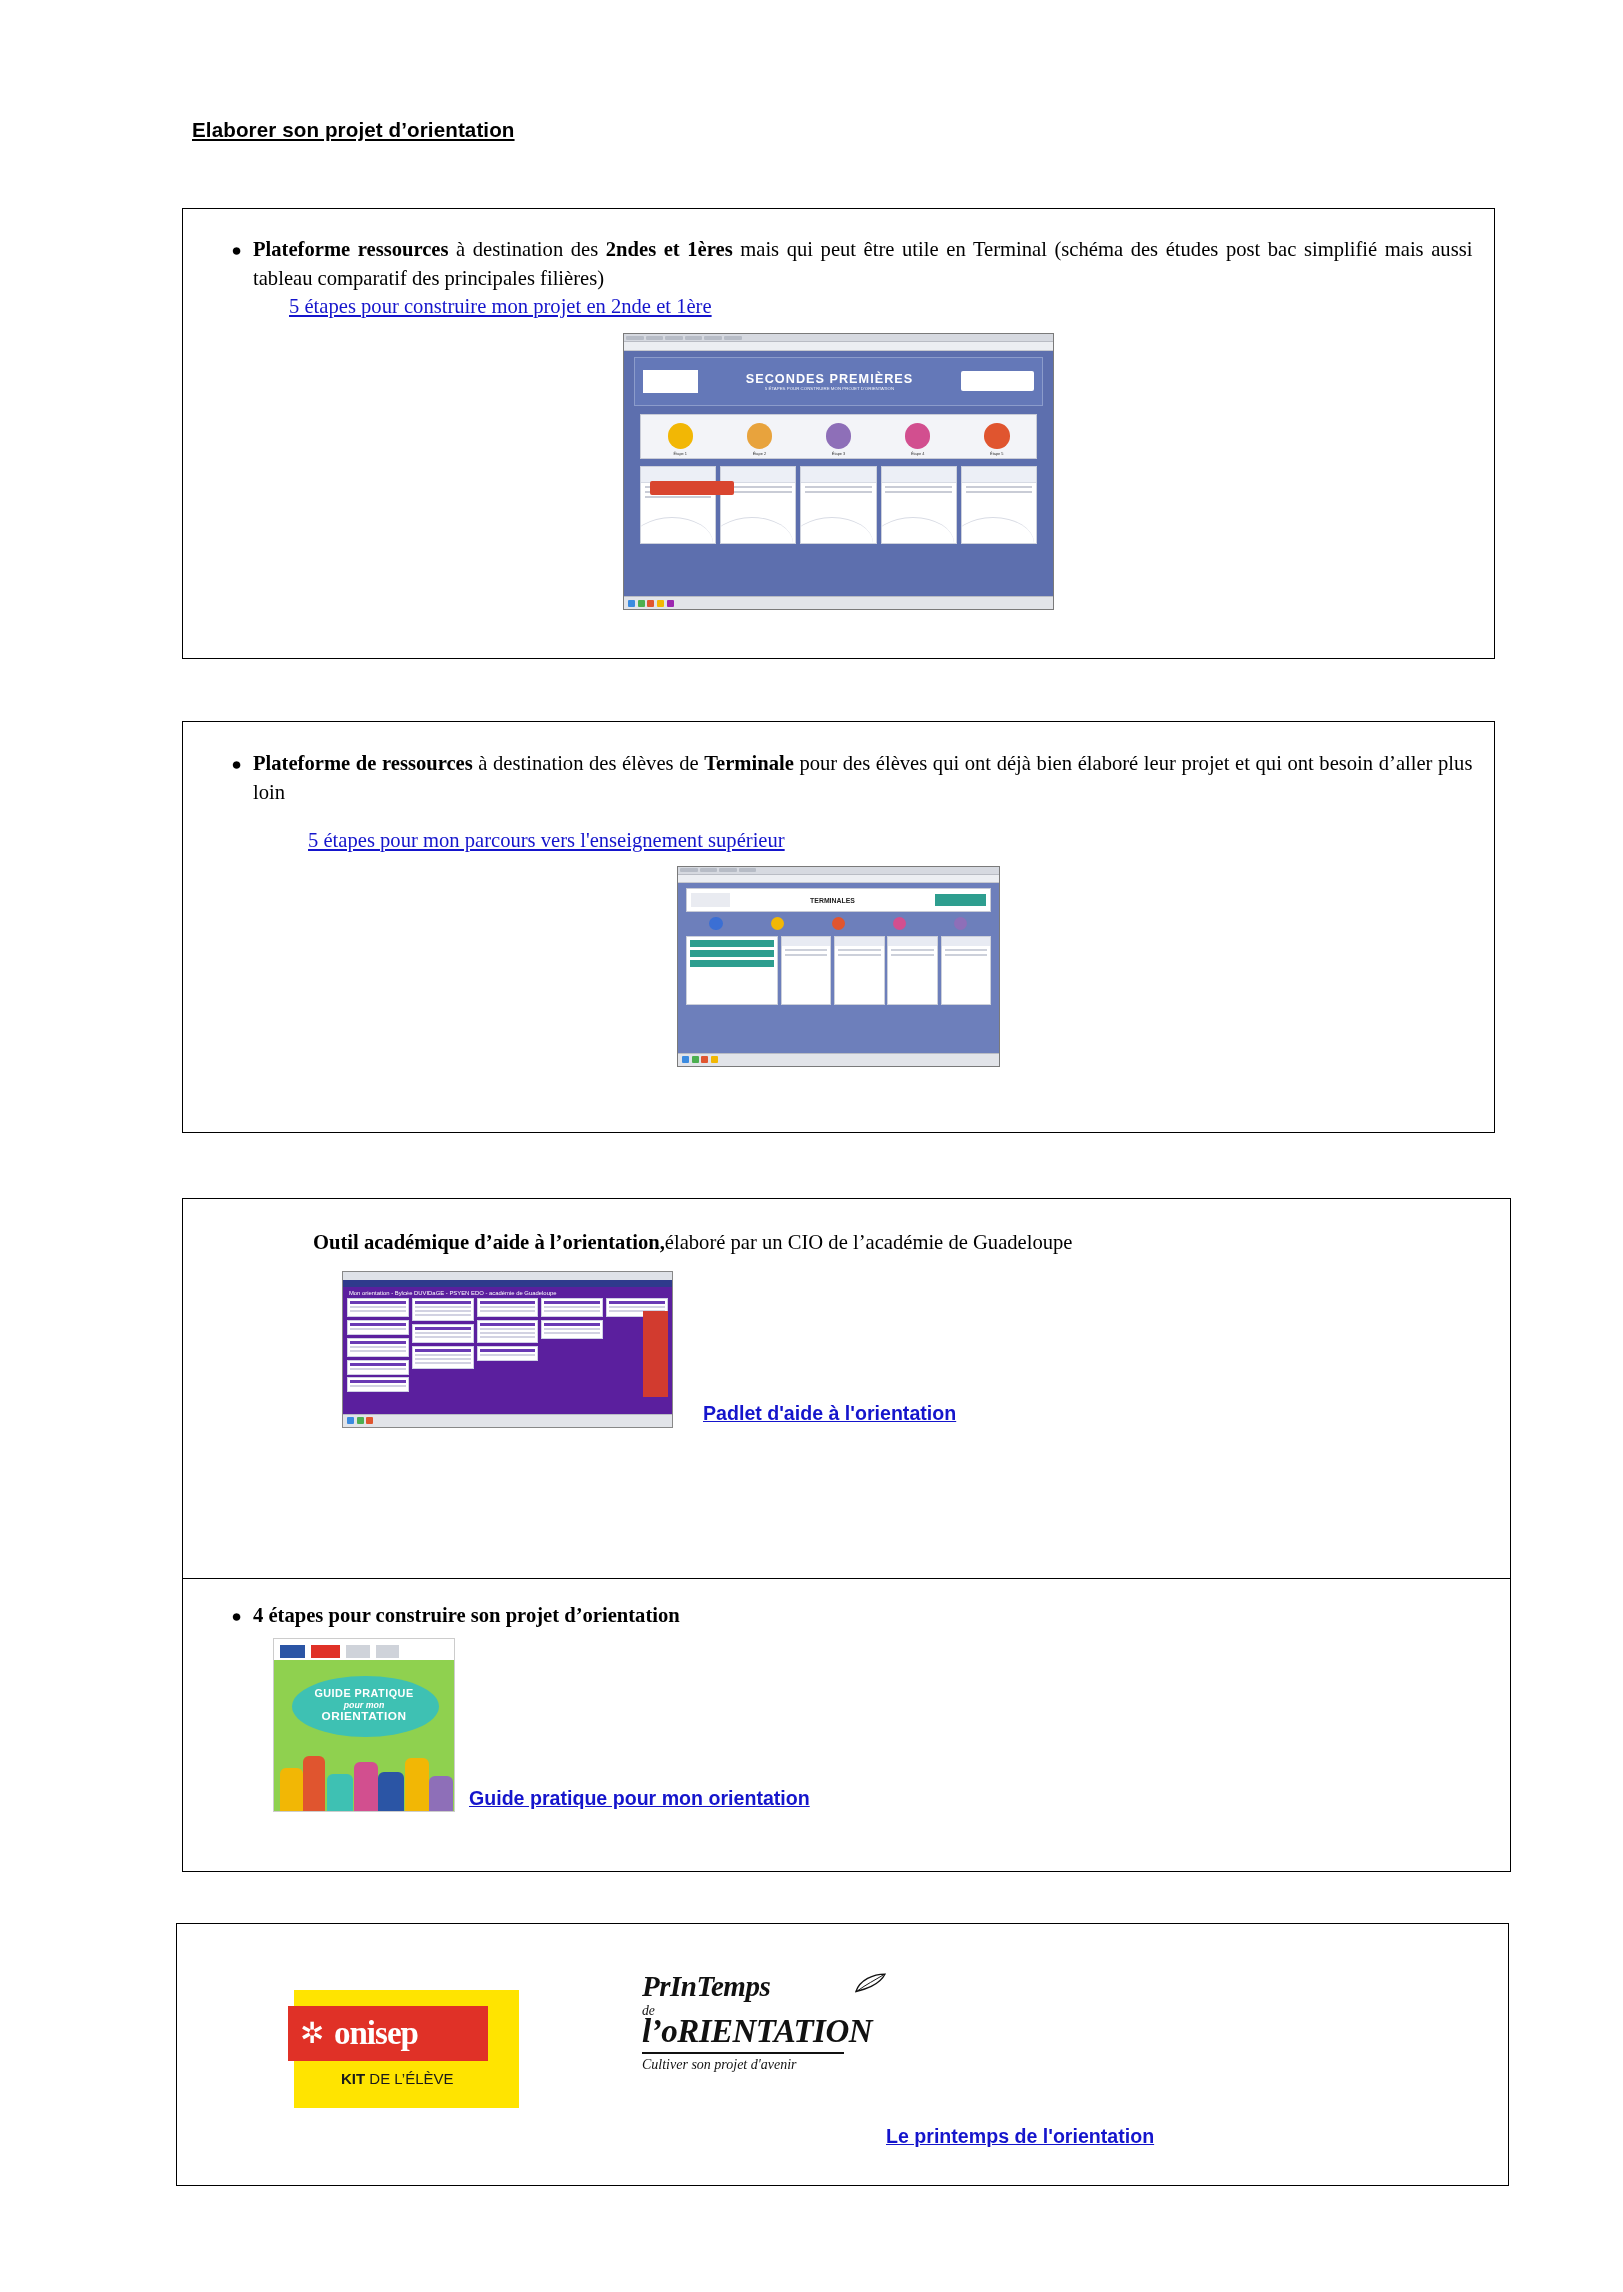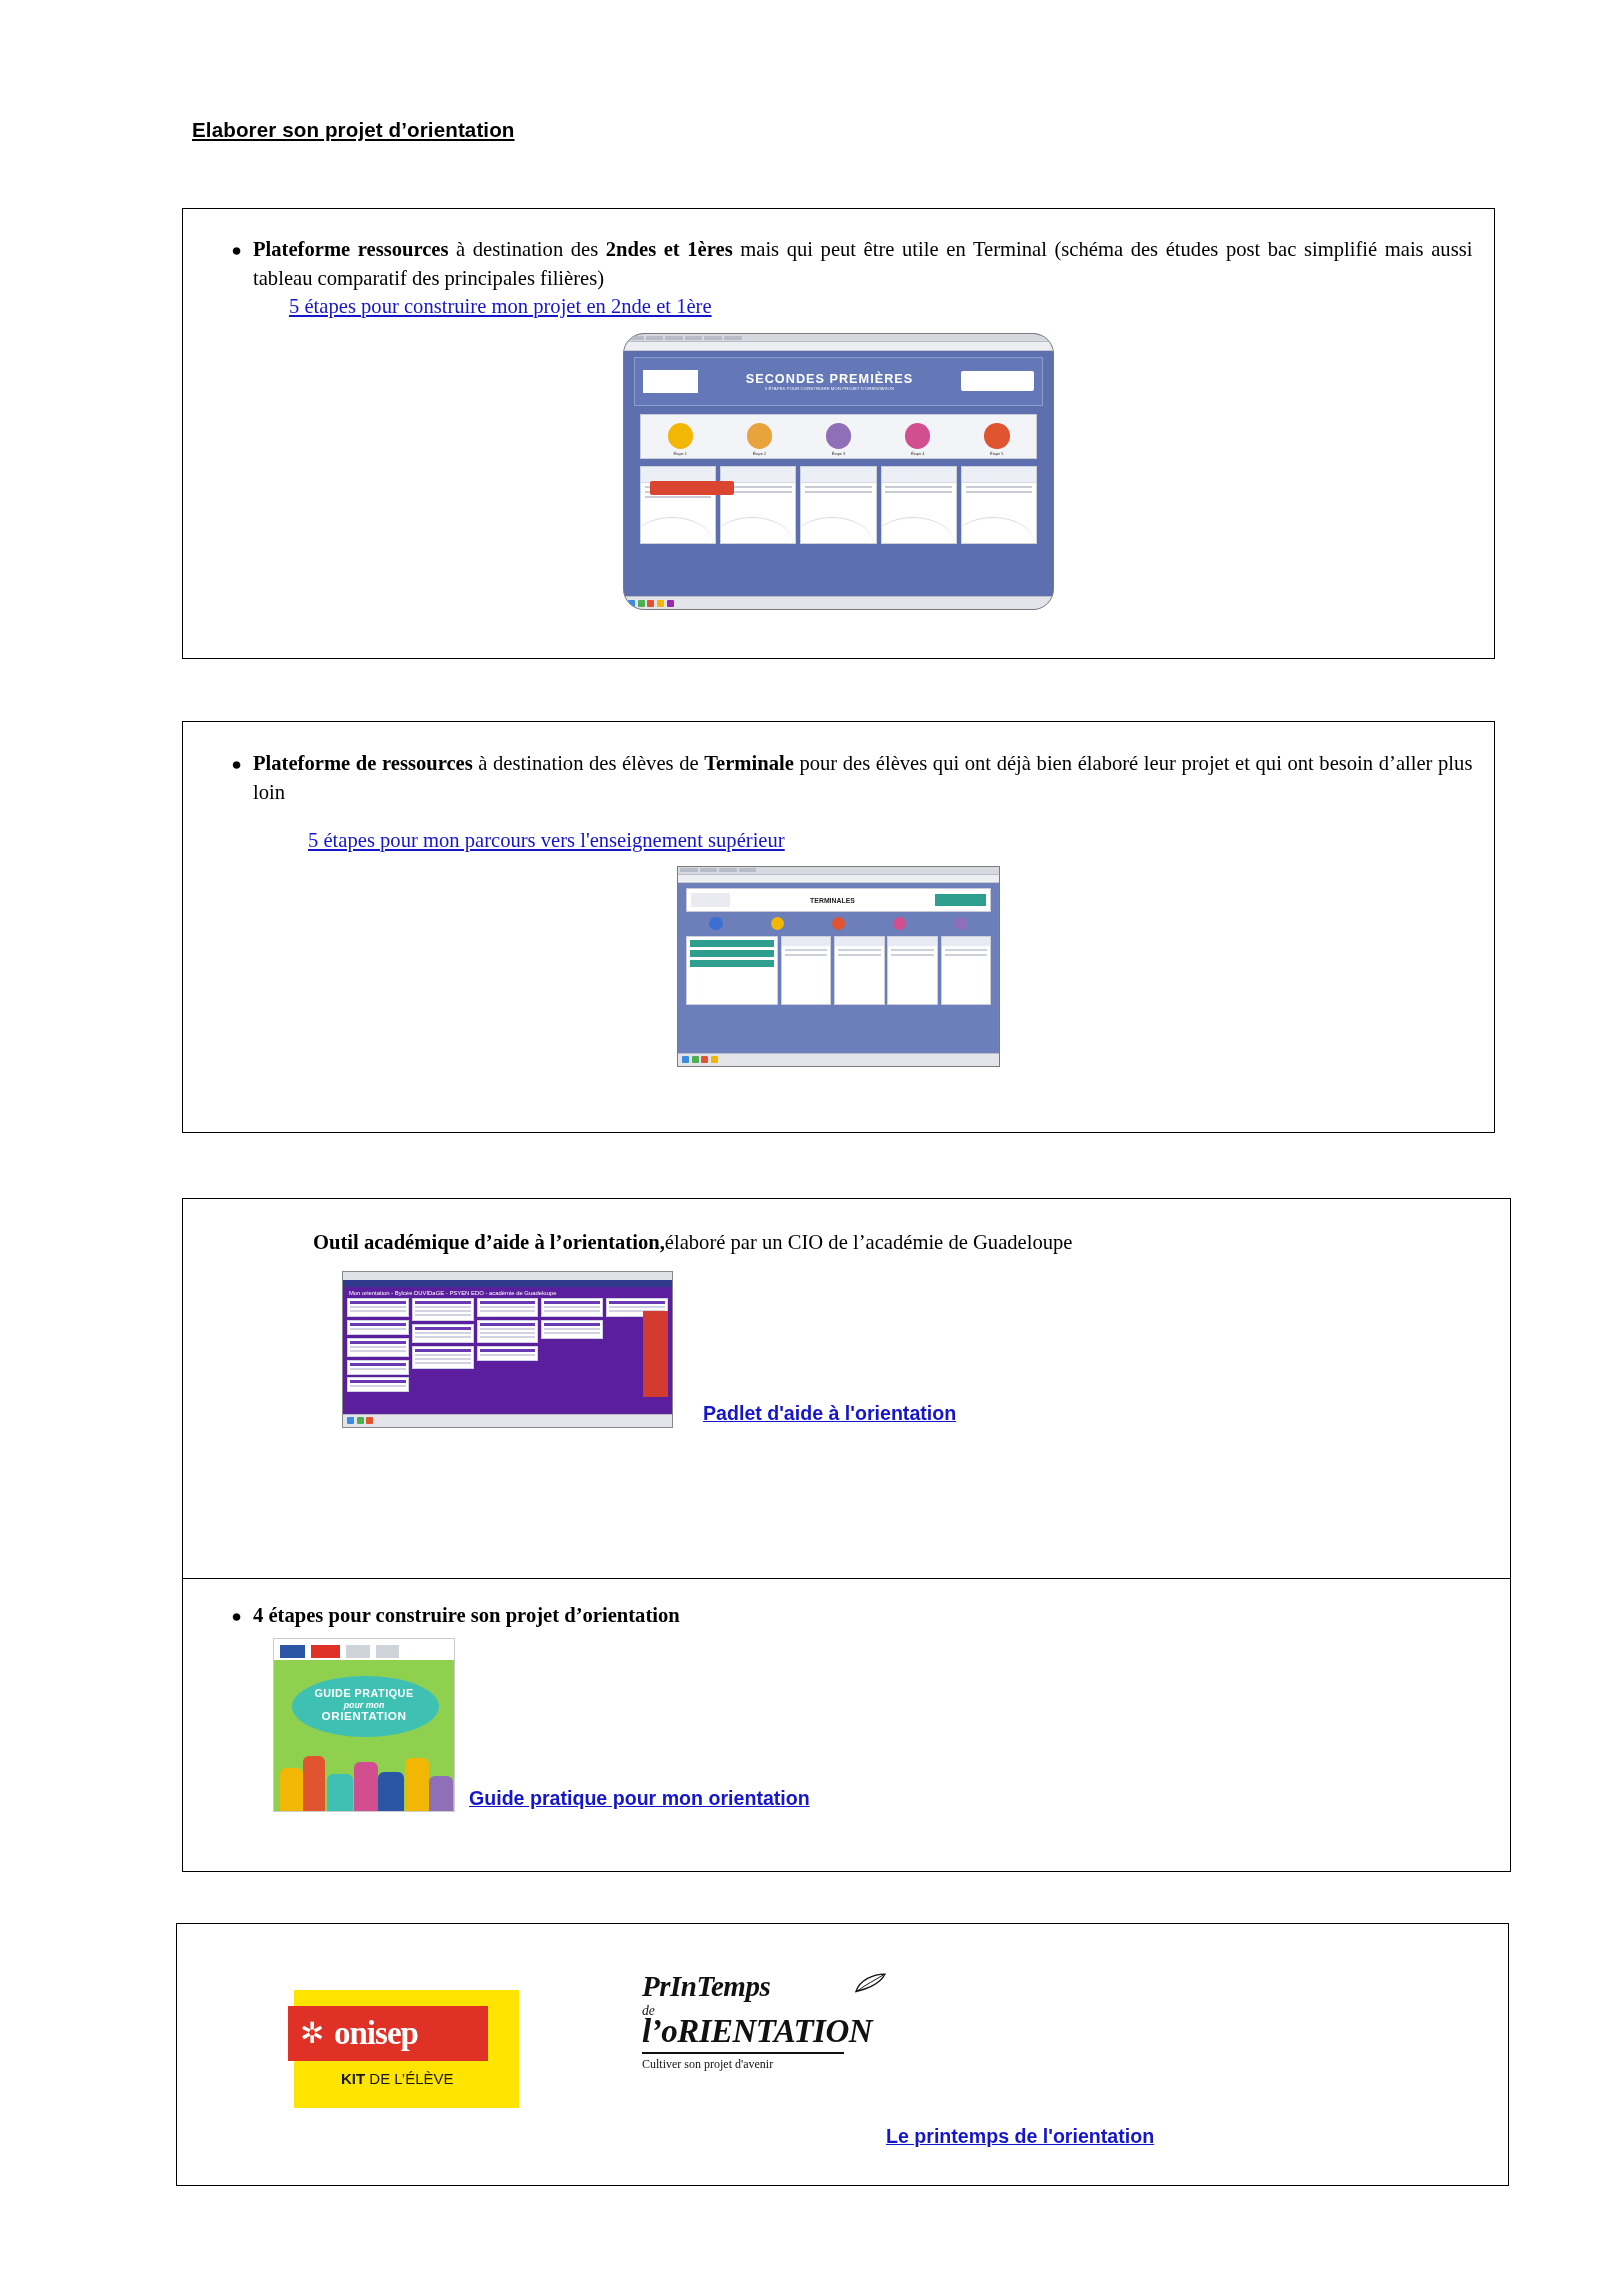--- a/index.html
+++ b/index.html
@@ -251,21 +251,21 @@
     font-size: 29px; font-weight: bold; font-style: italic; letter-spacing: -0.5px;
   }
   #printemps .l2 {
     font-size: 33px; font-weight: bold; font-style: italic; letter-spacing: -0.5px;
     margin-top: -5.9px;
   }
   #printemps .de {
     font-size: 13.7px; font-style: italic;
   }
   #printemps .rule { width: 202px; height: 2px; background: #111; margin-top: 2px; }
-  #printemps .l3 { font-size: 12px; margin-top: 2.9px; }
+  #printemps .l3 { font-size: 14px; font-style: italic; margin-top: 2.9px; }
   #printemps .leaf {
     position: absolute; right: 9.8px; top: 2px; width: 33px; height: 21.6px;
   }
 
   .caption-link { position: absolute; }
 </style>
 </head>
 <body>
 
 <div class="page">
@@ -276,21 +276,21 @@
     <div class="bullet-row" style="margin:25.5px 21.6px 0 37px;">
       <div class="bullet">●</div>
       <div class="para">
         <span class="b">Plateforme ressources</span><span> à destination des </span><span class="b">2ndes et 1ères</span><span> mais qui peut être utile en Terminal (schéma des études post bac simplifié mais aussi tableau comparatif des principales filières)</span>
       </div>
     </div>
     <div style="margin:2px 0 0 106px;">
       <a class="link" href="#">5 étapes pour construire mon projet en 2nde et 1ère</a>
     </div>
 
-    <div class="thumb" id="thumb1" style="margin:15.7px auto 0 auto;border-radius:21px;">
+    <div class="thumb" id="thumb1" style="margin:15.7px auto 0 auto;">
       <div class="browser-bar">
         <div class="tab-pill"></div>
         <div class="tab-pill"></div>
         <div class="tab-pill"></div>
         <div class="tab-pill"></div>
         <div class="tab-pill"></div>
         <div class="tab-pill"></div>
       </div>
       <div class="browser-bar2"></div>
       <div class="hero">

